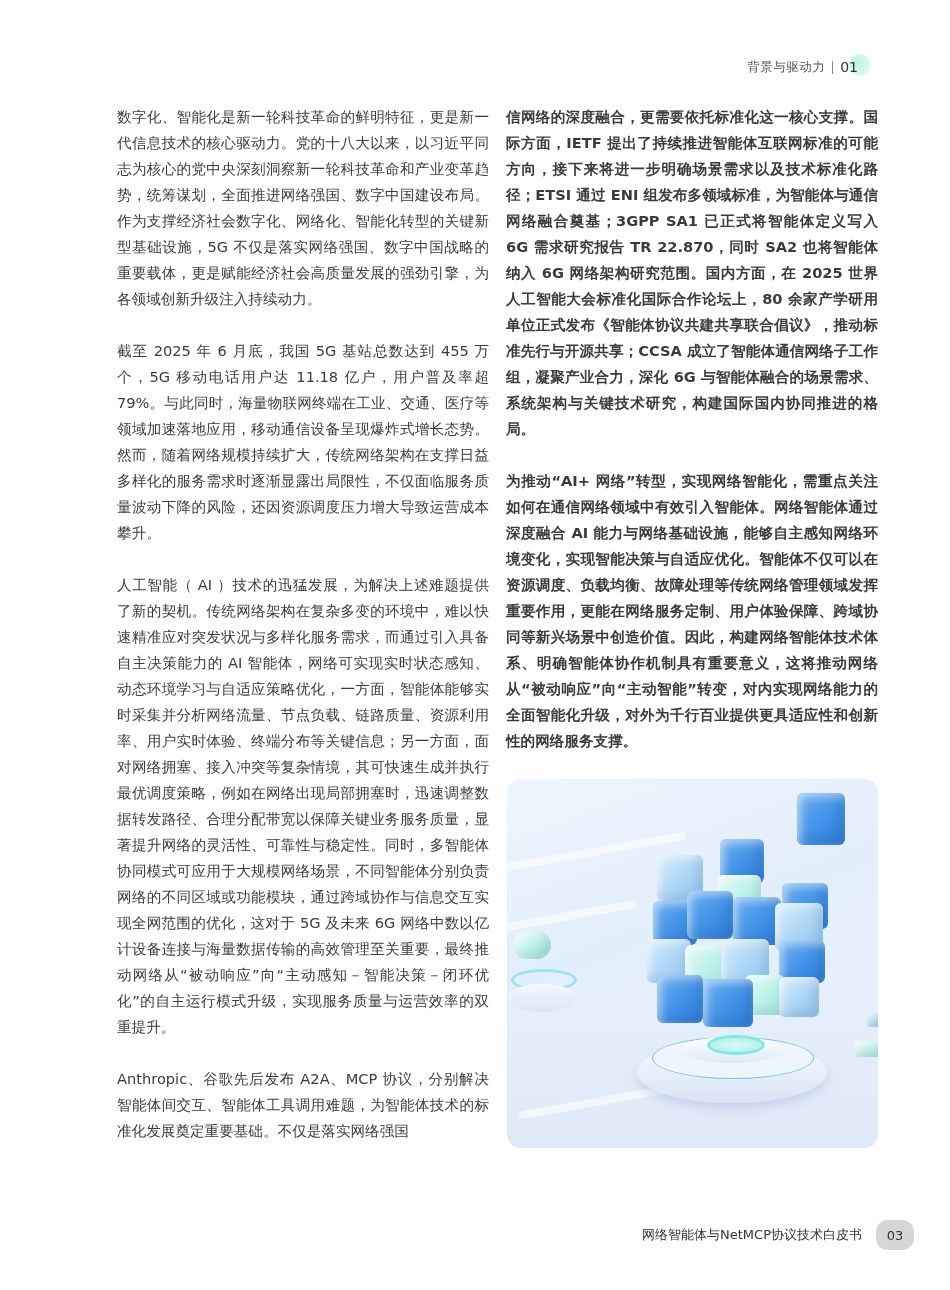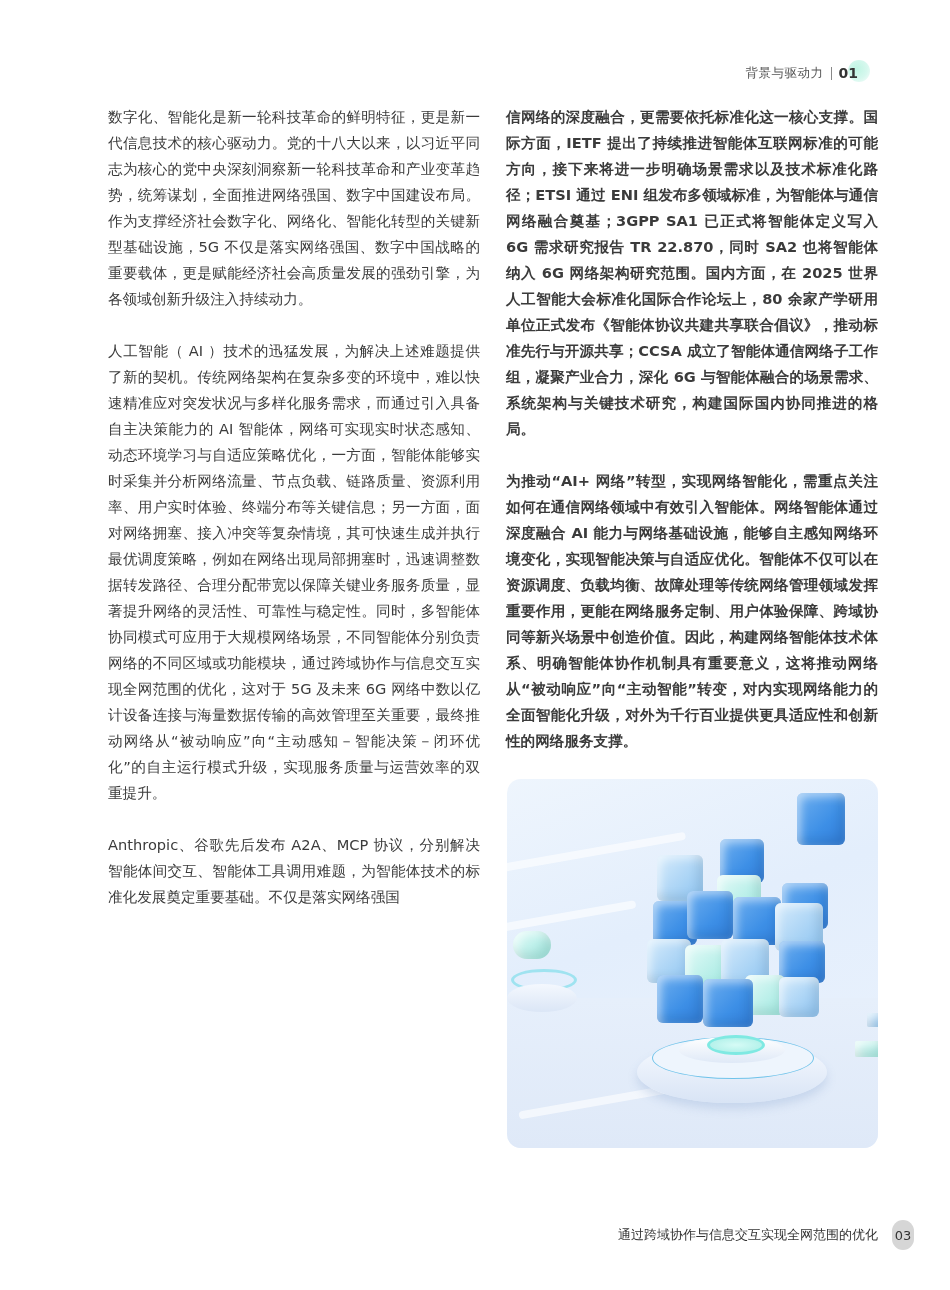--- a/index.html
+++ b/index.html
@@ -2,32 +2,32 @@
 <html><head>
 <meta charset="utf-8">
 <style>
   html, body { margin: 0; padding: 0; }
   body {
     width: 950px; height: 1290px; background: #ffffff; position: relative; overflow: hidden;
     font-family: "DejaVu Sans", "Liberation Sans", sans-serif; color: #3a3a3a;
   }
   .header {
     position: absolute; top: 56px; right: 92px; height: 22px;
-    display: flex; align-items: center; font-size: 12.5px; color: #555; margin-top: 6px;
+    display: flex; align-items: center; font-size: 12.5px; color: #555;
   }
   .header .section { letter-spacing: 0.5px; }
   .header .sep { display: inline-block; width: 1px; height: 13px; background: #888; margin: 0 7px; }
   .header .num-wrap { position: relative; }
-  .header .num { position: relative; z-index: 2; font-weight: bold; color: #333; font-size: 14px; }
+  .header .num { position: relative; z-index: 2; font-weight: normal; color: #333; font-size: 14px; }
   .header .dot {
     position: absolute; z-index: 1; left: 9px; top: -5px; width: 22px; height: 22px; border-radius: 50%;
     background: radial-gradient(circle at 40% 40%, #bff5e3 0%, #d6f8ee 55%, rgba(230,250,245,0.2) 100%);
   }
   .col { position: absolute; width: 372px; font-size: 14.6px; line-height: 26px; text-align: justify; color: #3b3b3b; }
-  .col.left { left: 108px; top: 104px; }
+  .col.left { left: 117px; top: 104px; }
   .col.right { left: 506px; top: 104px; font-weight: bold; }
   .col p { margin: 0 0 26px 0; }
   .col p:last-child { margin-bottom: 0; }
   .figure {
     position: absolute; left: 507px; top: 779px; width: 371px; height: 369px; border-radius: 14px; overflow: hidden;
     background: linear-gradient(160deg, #eef5fd 0%, #e3eefc 40%, #eaf2fd 100%);
   }
   .figure .plane { position: absolute; left: 0; right: 0; bottom: 0; height: 150px; background: linear-gradient(180deg, #e6effb 0%, #dfe9f8 100%); }
   .figure .stripe { position: absolute; height: 8px; background: rgba(255,255,255,0.6); border-radius: 4px; transform: rotate(-10deg); }
   .cube {
@@ -36,38 +36,39 @@
   }
   .c-dark { background: linear-gradient(135deg, #6fb0f0 0%, #3d8fe6 60%, #2f7bd6 100%); }
   .c-light { background: linear-gradient(135deg, #d7ecfc 0%, #a9d3f5 60%, #8cc3f1 100%); }
   .c-mint { background: linear-gradient(135deg, #e4fbf8 0%, #b9efe9 60%, #9be6dd 100%); }
   .pedestal { position: absolute; border-radius: 50%; }
   .footer {
     position: absolute; top: 1220px; right: 36px; height: 30px; display: flex; align-items: center;
     font-size: 13px; color: #333;
   }
   .footer .page {
-    margin-left: 14px; width: 22px; height: 30px; border-radius: 12px; background: #d6d6d6;
+    margin-left: 14px; width: 38px; height: 30px; border-radius: 12px; background: #d6d6d6;
     display: flex; align-items: center; justify-content: center; font-size: 13px; color: #333;
   }
 </style>
 </head>
 <body>
 
 <div class="header">
   <span class="section">背景与驱动力</span>
   <span class="sep"></span>
   <span class="num-wrap">
     <span class="dot"></span>
     <span class="num">01</span>
   </span>
 </div>
 
 <div class="col left">
   <p>数字化、智能化是新一轮科技革命的鲜明特征，更是新一代信息技术的核心驱动力。党的十八大以来，以习近平同志为核心的党中央深刻洞察新一轮科技革命和产业变革趋势，统筹谋划，全面推进网络强国、数字中国建设布局。作为支撑经济社会数字化、网络化、智能化转型的关键新型基础设施，5G 不仅是落实网络强国、数字中国战略的重要载体，更是赋能经济社会高质量发展的强劲引擎，为各领域创新升级注入持续动力。</p>
+  <p>截至 2025 年 6 月底，我国 5G 基站总数达到 455 万个，5G 移动电话用户达 11.18 亿户，用户普及率超 79%。与此同时，海量物联网终端在工业、交通、医疗等领域加速落地应用，移动通信设备呈现爆炸式增长态势。然而，随着网络规模持续扩大，传统网络架构在支撑日益多样化的服务需求时逐渐显露出局限性，不仅面临服务质量波动下降的风险，还因资源调度压力增大导致运营成本攀升。</p>
   <p>人工智能（ AI ）技术的迅猛发展，为解决上述难题提供了新的契机。传统网络架构在复杂多变的环境中，难以快速精准应对突发状况与多样化服务需求，而通过引入具备自主决策能力的 AI 智能体，网络可实现实时状态感知、动态环境学习与自适应策略优化，一方面，智能体能够实时采集并分析网络流量、节点负载、链路质量、资源利用率、用户实时体验、终端分布等关键信息；另一方面，面对网络拥塞、接入冲突等复杂情境，其可快速生成并执行最优调度策略，例如在网络出现局部拥塞时，迅速调整数据转发路径、合理分配带宽以保障关键业务服务质量，显著提升网络的灵活性、可靠性与稳定性。同时，多智能体协同模式可应用于大规模网络场景，不同智能体分别负责网络的不同区域或功能模块，通过跨域协作与信息交互实现全网范围的优化，这对于 5G 及未来 6G 网络中数以亿计设备连接与海量数据传输的高效管理至关重要，最终推动网络从“被动响应”向“主动感知－智能决策－闭环优化”的自主运行模式升级，实现服务质量与运营效率的双重提升。</p>
   <p>Anthropic、谷歌先后发布 A2A、MCP 协议，分别解决智能体间交互、智能体工具调用难题，为智能体技术的标准化发展奠定重要基础。不仅是落实网络强国</p>
 </div>
 
 <div class="col right">
   <p>信网络的深度融合，更需要依托标准化这一核心支撑。国际方面，IETF 提出了持续推进智能体互联网标准的可能方向，接下来将进一步明确场景需求以及技术标准化路径；ETSI 通过 ENI 组发布多领域标准，为智能体与通信网络融合奠基；3GPP SA1 已正式将智能体定义写入 6G 需求研究报告 TR 22.870，同时 SA2 也将智能体纳入 6G 网络架构研究范围。国内方面，在 2025 世界人工智能大会标准化国际合作论坛上，80 余家产学研用单位正式发布《智能体协议共建共享联合倡议》，推动标准先行与开源共享；CCSA 成立了智能体通信网络子工作组，凝聚产业合力，深化 6G 与智能体融合的场景需求、系统架构与关键技术研究，构建国际国内协同推进的格局。</p>
   <p>为推动“AI+ 网络”转型，实现网络智能化，需重点关注如何在通信网络领域中有效引入智能体。网络智能体通过深度融合 AI 能力与网络基础设施，能够自主感知网络环境变化，实现智能决策与自适应优化。智能体不仅可以在资源调度、负载均衡、故障处理等传统网络管理领域发挥重要作用，更能在网络服务定制、用户体验保障、跨域协同等新兴场景中创造价值。因此，构建网络智能体技术体系、明确智能体协作机制具有重要意义，这将推动网络从“被动响应”向“主动智能”转变，对内实现网络能力的全面智能化升级，对外为千行百业提供更具适应性和创新性的网络服务支撑。</p>
 </div>
 
 <div class="figure">
@@ -101,15 +102,15 @@
   <div class="cube c-mint" style="left:238px; top:196px; width:40px; height:40px;"></div>
   <div class="cube c-light" style="left:272px; top:198px; width:40px; height:40px;"></div>
   <div class="cube c-dark" style="left:150px; top:196px; width:46px; height:48px;"></div>
   <div class="cube c-dark" style="left:196px; top:200px; width:50px; height:48px;"></div>
 
   <div class="cube c-light" style="left:360px; top:234px; width:20px; height:14px; border-radius:2px;"></div>
   <div class="cube c-mint" style="left:348px; top:262px; width:30px; height:16px; border-radius:2px;"></div>
 </div>
 
 <div class="footer">
-  <span>通过跨域协作与信息交互实现全网范围的优化</span>
+  <span>网络智能体与NetMCP协议技术白皮书</span>
   <span class="page">03</span>
 </div>
 
 </body></html>

